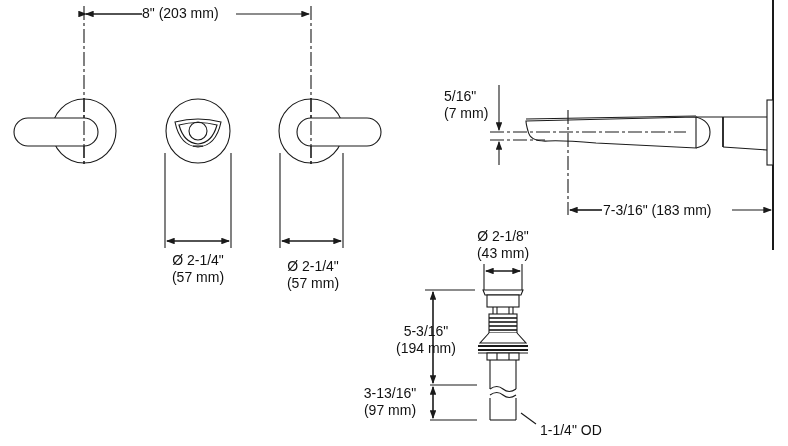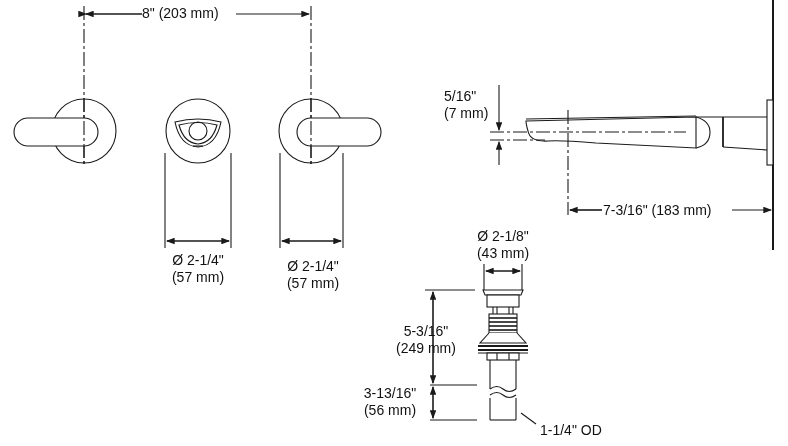--- a/index.html
+++ b/index.html
@@ -153,21 +153,21 @@
 
 <div class="lbl" style="left:603px; top:202px;">7-3/16" (183 mm)</div>
 
 <div class="lbl nobg c" style="left:468px; top:228px; width:70px;">
   <div>Ø 2-1/8"</div>
   <div>(43 mm)</div>
 </div>
 
 <div class="lbl nobg c" style="left:386px; top:323px; width:80px;">
   <div>5-3/16"</div>
-  <div>(249 mm)</div>
+  <div>(194 mm)</div>
 </div>
 
 <div class="lbl nobg c" style="left:350px; top:385px; width:80px;">
   <div>3-13/16"</div>
-  <div>(56 mm)</div>
+  <div>(97 mm)</div>
 </div>
 
 <div class="lbl nobg" style="left:540px; top:422px;">1-1/4" OD</div>
 
 </body></html>

